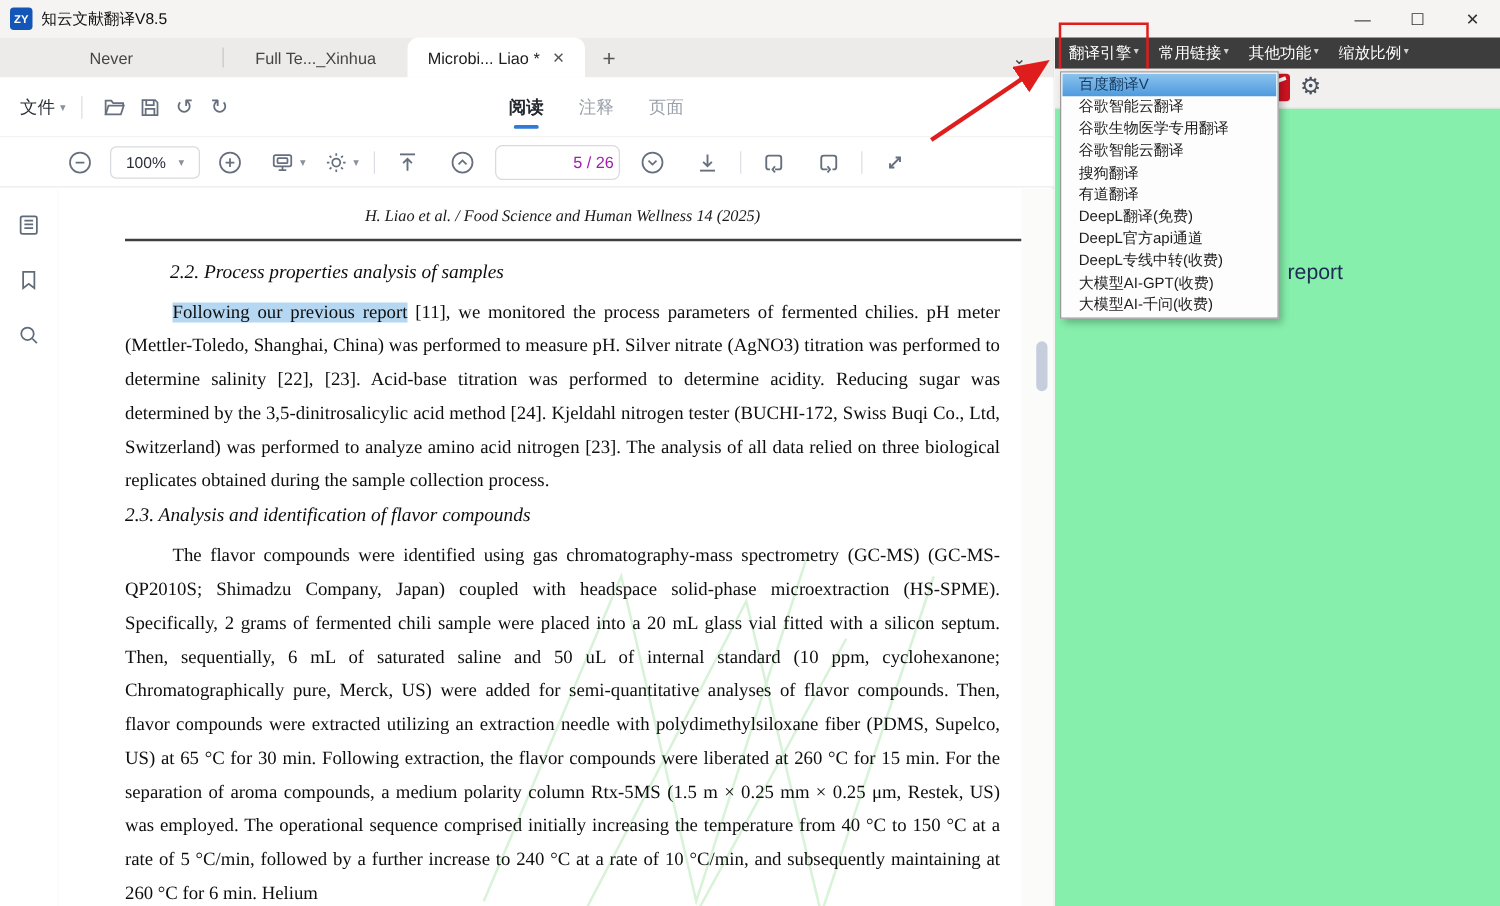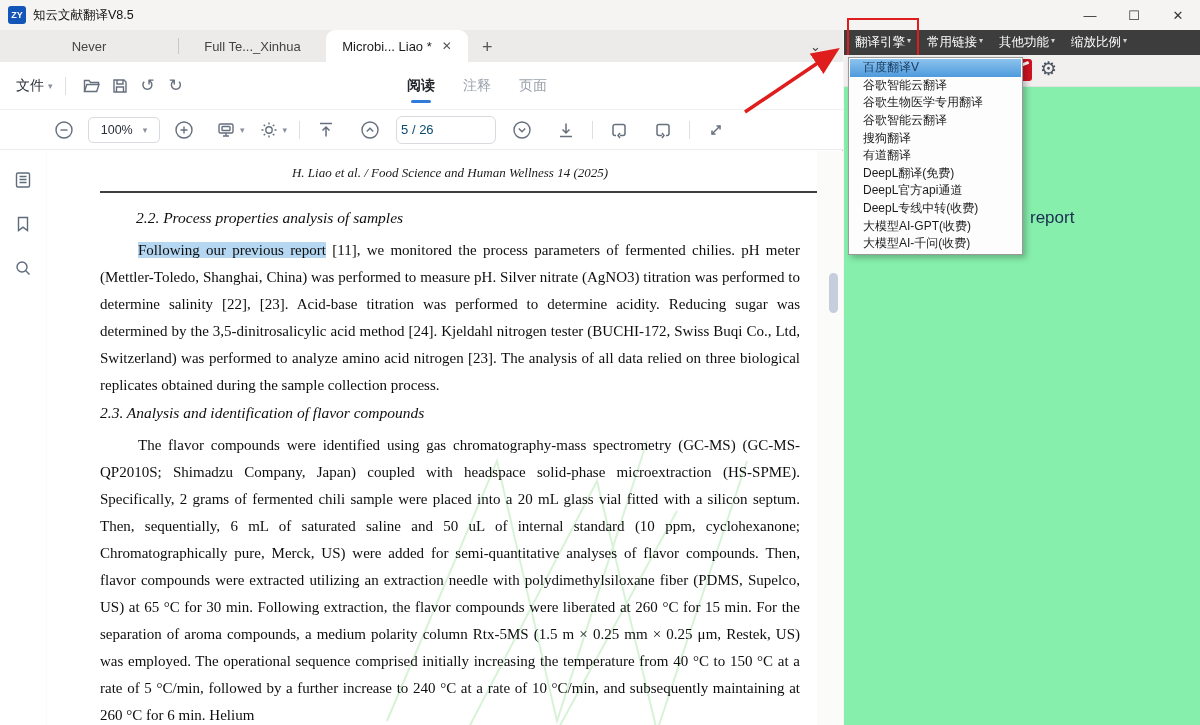--- a/index.html
+++ b/index.html
@@ -38,21 +38,21 @@
   .glyph { font-size:17px; color:#656f7d; }
   .view-tabs { position:absolute; left:405px; top:0; height:48px; display:flex; align-items:center; gap:24px; }
   .view-tab { font-size:14px; color:#9aa1ab; position:relative; padding:4px 2px; }
   .view-tab.active { color:#23272e; font-weight:bold; }
   .view-tab.active::after { content:""; position:absolute; left:50%; transform:translateX(-50%); bottom:-4px; width:20px; height:3px; border-radius:2px; background:#2f7bd9; }
 
   
   .toolbar2 { position:absolute; left:0; top:80px; width:843px; height:40px; background:#fff; display:flex; align-items:center; border-bottom:1px solid #ececec; }
   .zoom-box { width:72px; height:26px; border:1px solid #d7dade; border-radius:5px; display:flex; align-items:center; justify-content:center; gap:10px; font-size:12.5px; color:#2a2f38; margin:0 10px; }
   .page-box { width:100px; height:28px; border:1px solid #d7dade; border-radius:6px; display:flex; align-items:center; justify-content:center; margin:0 12px; }
-  .page-box input { width:90px; border:none; outline:none; text-align:left; font-size:13px; color:#0c4a6e; font-family:"Liberation Sans",sans-serif; background:transparent; }
+  .page-box input { width:90px; border:none; outline:none; text-align:right; font-size:13px; color:#a21caf; font-family:"Liberation Sans",sans-serif; background:transparent; }
   .tb2-group { display:flex; align-items:center; gap:0; }
 
   
   .content { position:absolute; left:0; top:121px; width:843px; height:574px; background:#fbfbfa; }
   .side-rail { position:absolute; left:0; top:0; width:46px; height:574px; background:#fff; display:flex; flex-direction:column; align-items:center; padding-top:20px; gap:22px; }
   .rail-ico { width:22px; height:22px; display:flex; align-items:center; justify-content:center; color:#5f6b7a; }
   .paper { position:absolute; left:47px; top:0; width:770px; height:574px; background:#fff; overflow:hidden; }
   .scrollbar { position:absolute; right:5px; top:0; width:9px; height:574px; }
   .scroll-thumb { position:absolute; left:0; top:122px; width:9px; height:40px; border-radius:5px; background:#c6cedd; }
 

